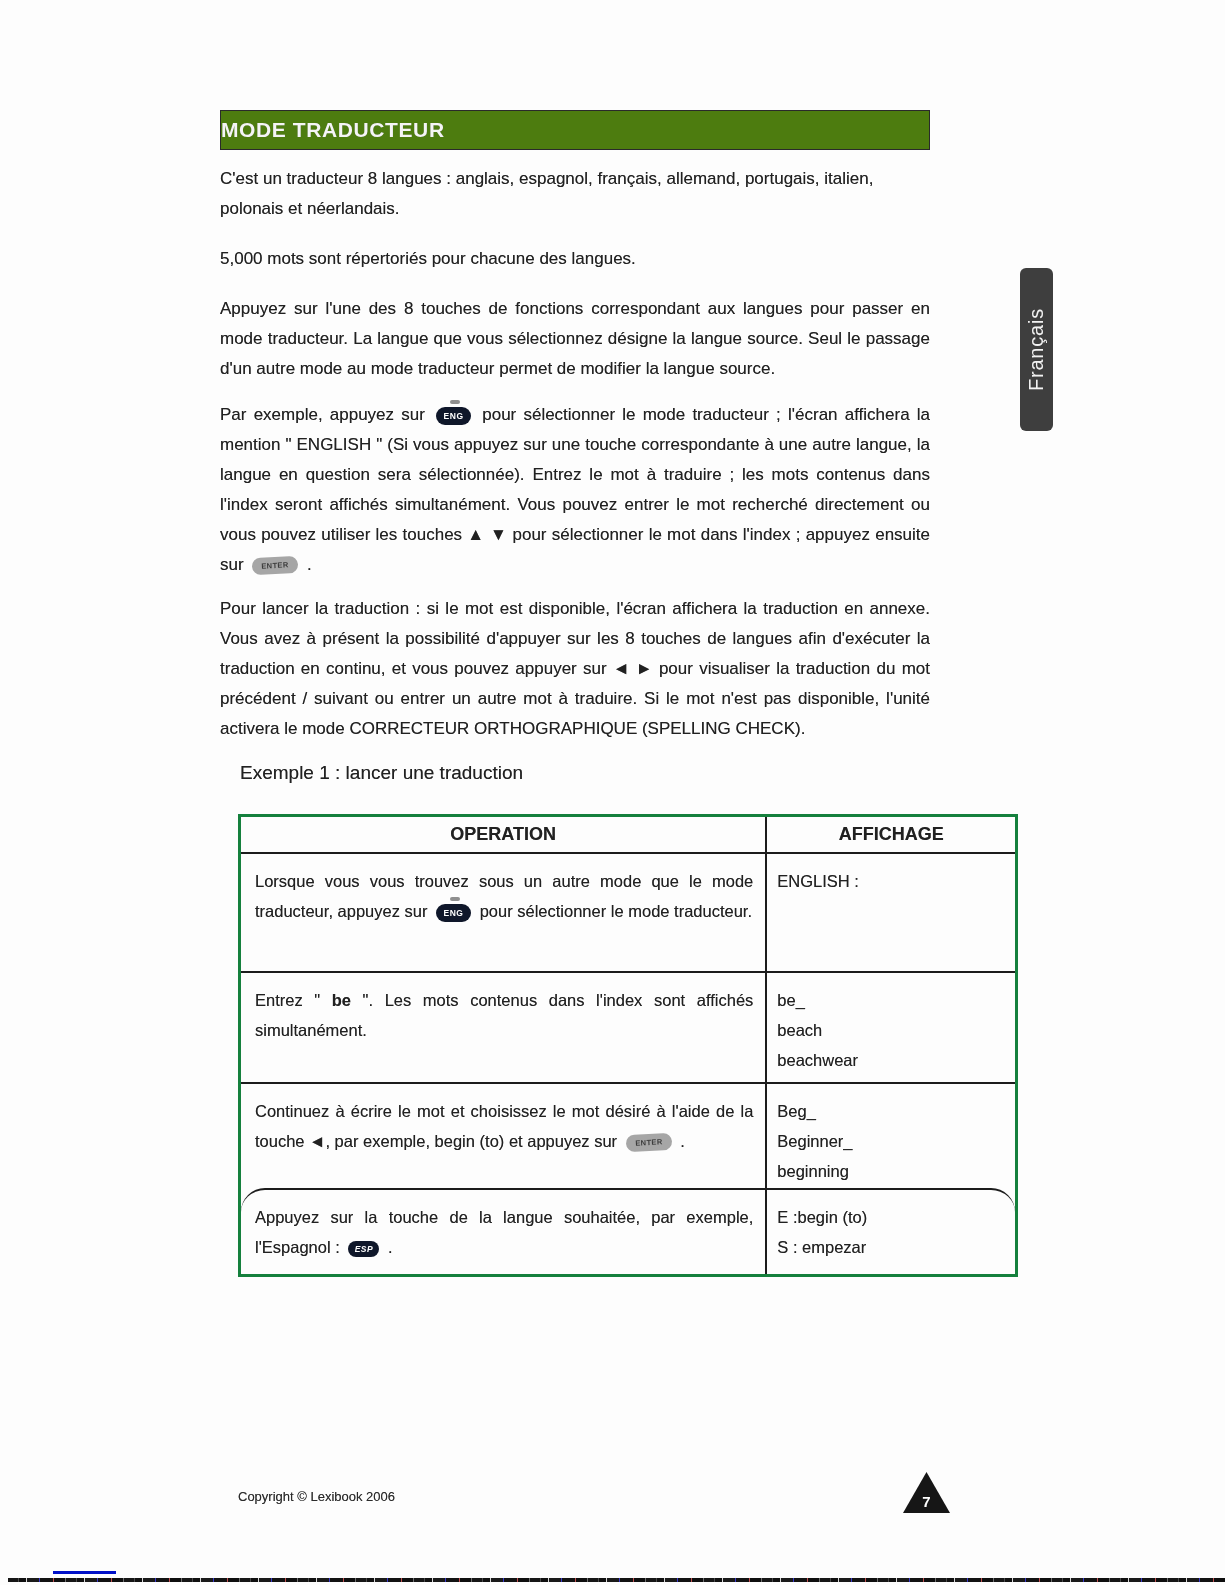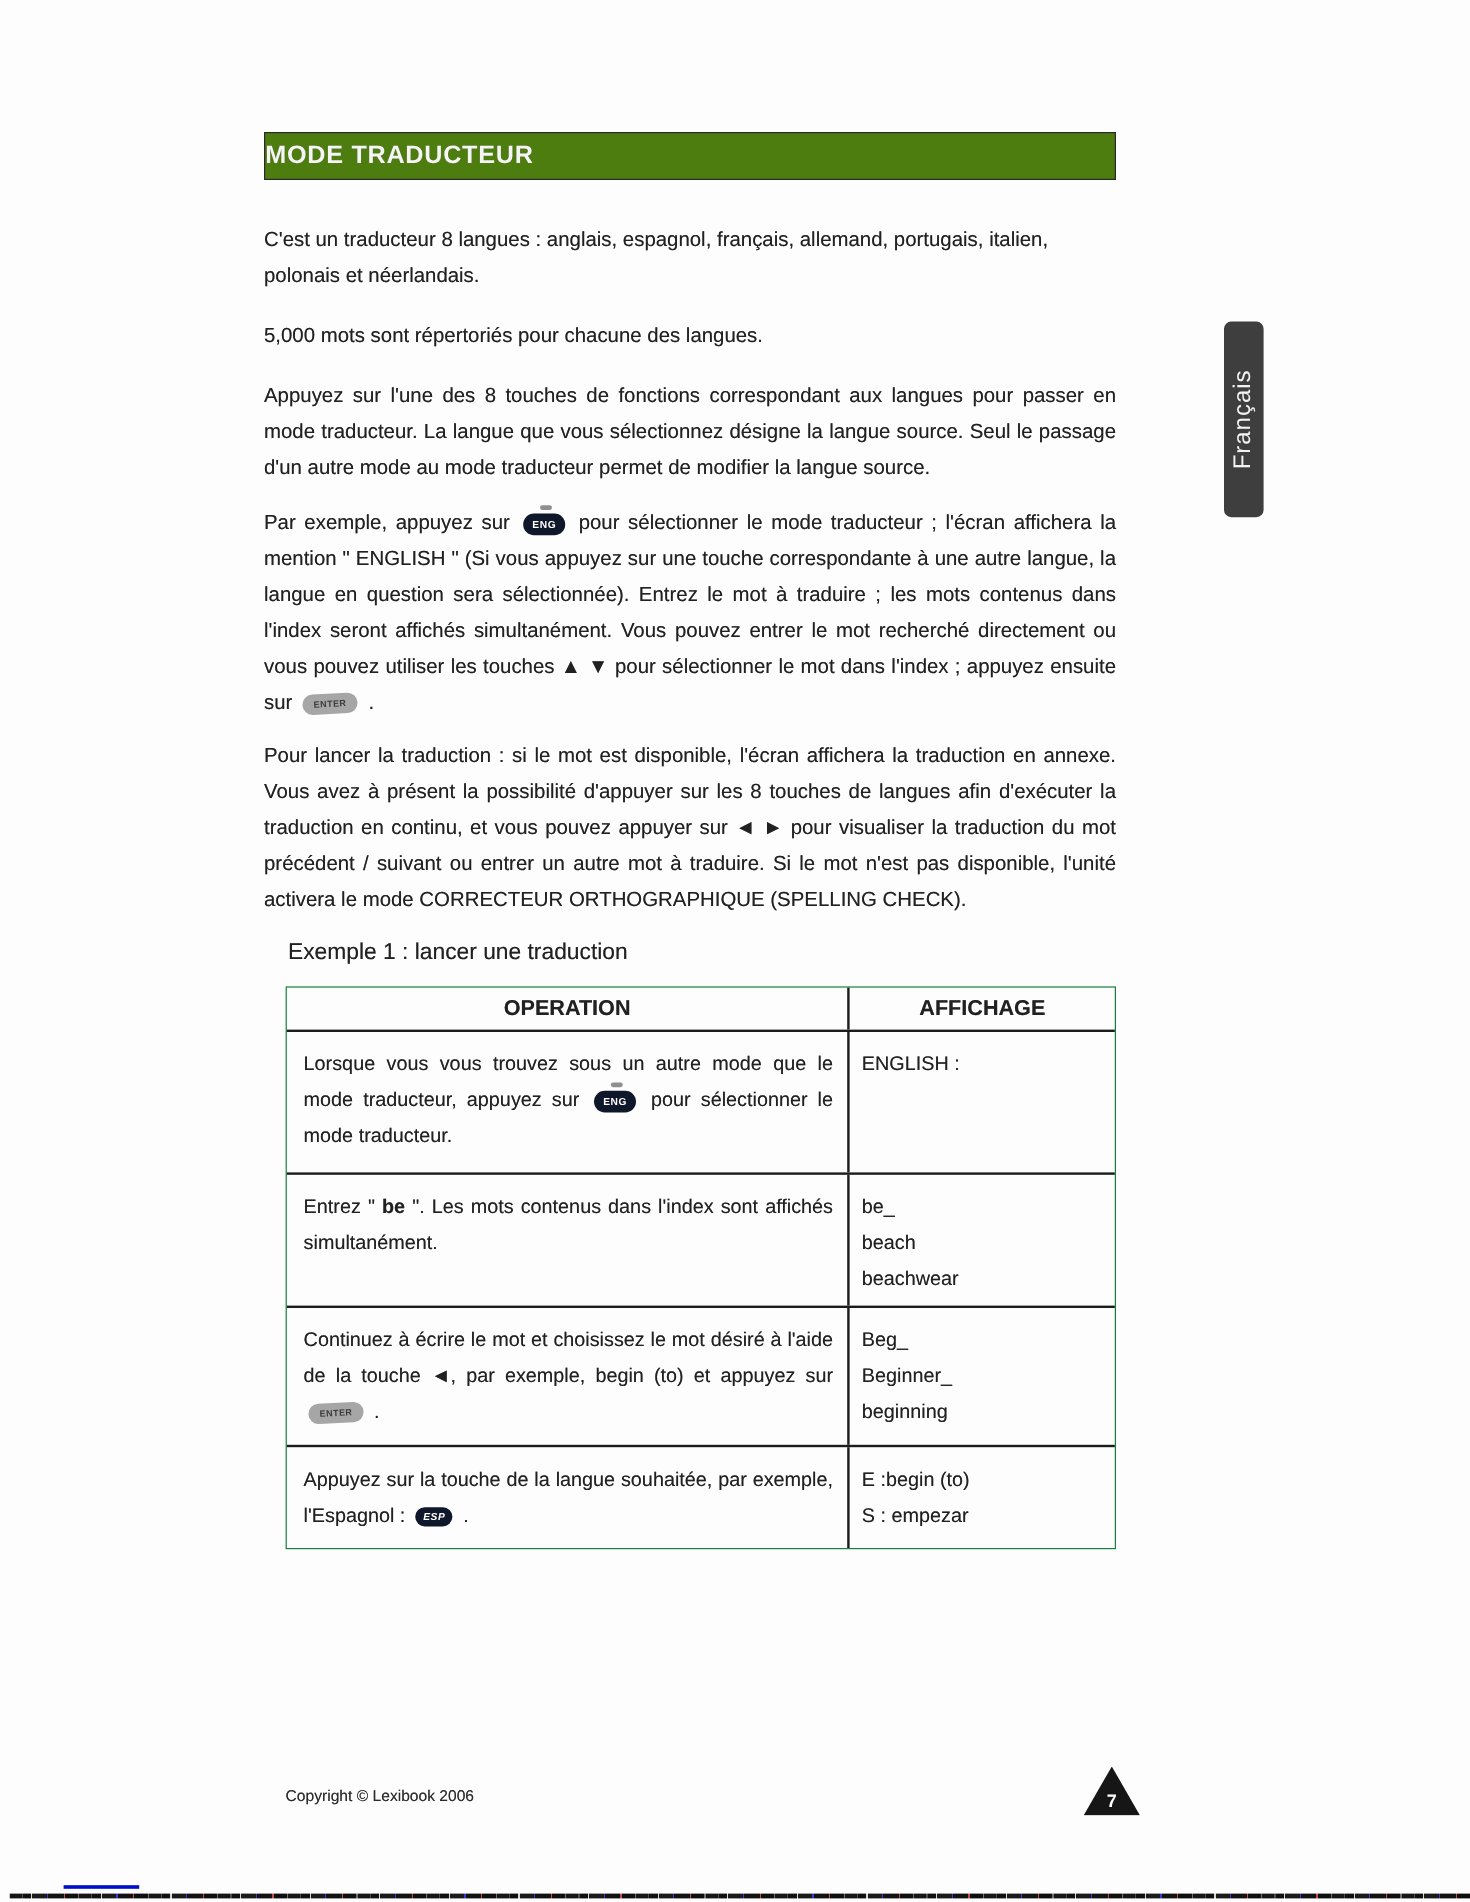--- a/index.html
+++ b/index.html
@@ -11,21 +11,21 @@
   .content-col { position:absolute; left:220px; top:110px; width:710px; }
 
   .title-bar {
     height:38px; background:#4d7c0f; border:1px solid #2a2a2a;
     display:flex; align-items:center; justify-content:flex-start;
   }
   .title-bar span { color:#f5f5f5; font-weight:bold; font-size:21px; letter-spacing:0.6px; }
 
   .para { font-size:17px; line-height:30px; margin:0; }
   .justify { text-align:justify; }
-  .mt-30 { margin-top:35px; } .mt-20 { margin-top:20px; }
+  .mt-30 { margin-top:14px; } .mt-20 { margin-top:20px; }
   .mt-16 { margin-top:16px; } .mt-14 { margin-top:14px; }
 
   .key {
     display:inline-flex; align-items:center; justify-content:center;
     vertical-align:middle; position:relative; text-shadow:none;
   }
   .key-dark {
     min-width:35px; height:18px; background:#0f172a; border-radius:9px;
     color:#ffffff; font-size:8.5px; font-weight:bold; letter-spacing:0.5px; margin:0 4px;
   }
@@ -35,34 +35,34 @@
   }
   .key-light {
     min-width:46px; height:17px; background:#a6a6a6; border-radius:9px;
     color:#3b3b3b; font-size:7.5px; font-weight:bold; letter-spacing:0.4px;
     margin:0 4px; transform:rotate(-3deg);
   }
   .key-esp { min-width:31px; height:16px;font-style:italic; }
 
   .example-caption { margin:14px 0 0 20px; font-size:19px; }
 
-  .op-table { margin:13px 0 0 18px; width:692px; border:1px solid #15803d; box-sizing:border-box; }
+  .op-table { margin:26px 0 0 18px; width:780px; border:3px solid #15803d; box-sizing:border-box; }
   .t-row { display:flex; border-top:2px solid #1c1c1c; }
   .t-row:first-child { border-top:none; }
   .t-cell { box-sizing:border-box; }
   .t-op { width:68%; border-right:2px solid #1c1c1c; }
   .t-disp { width:32%; }
   .t-head .t-cell {
     display:flex; align-items:center; justify-content:center;
     font-weight:bold; font-size:18px; height:35px; padding:0;
   }
   .t-body .t-op { font-size:16.5px; line-height:30px; padding:12px 12px 12px 14px; text-align:justify; }
   .t-body .t-disp { font-size:16.5px; line-height:30px; padding:12px 8px 2px 10px; }
   .row-1 { min-height:117px; } .row-2 { min-height:109px; }
-  .row-3 { min-height:103px; } .row-4 { min-height:77px; }
+  .row-3 { min-height:103px; } .row-4 { min-height:77px;border-radius:24px; }
 
   .side-tab {
     position:absolute; left:1020px; top:268px; width:33px; height:163px;
     background:#3e3e3e; border-radius:6px;
     display:flex; align-items:center; justify-content:center;
   }
   .side-tab span {
     transform:rotate(-90deg); white-space:nowrap; color:#f2f2f2;
     font-size:20px; letter-spacing:0.8px; text-shadow:none;
   }

